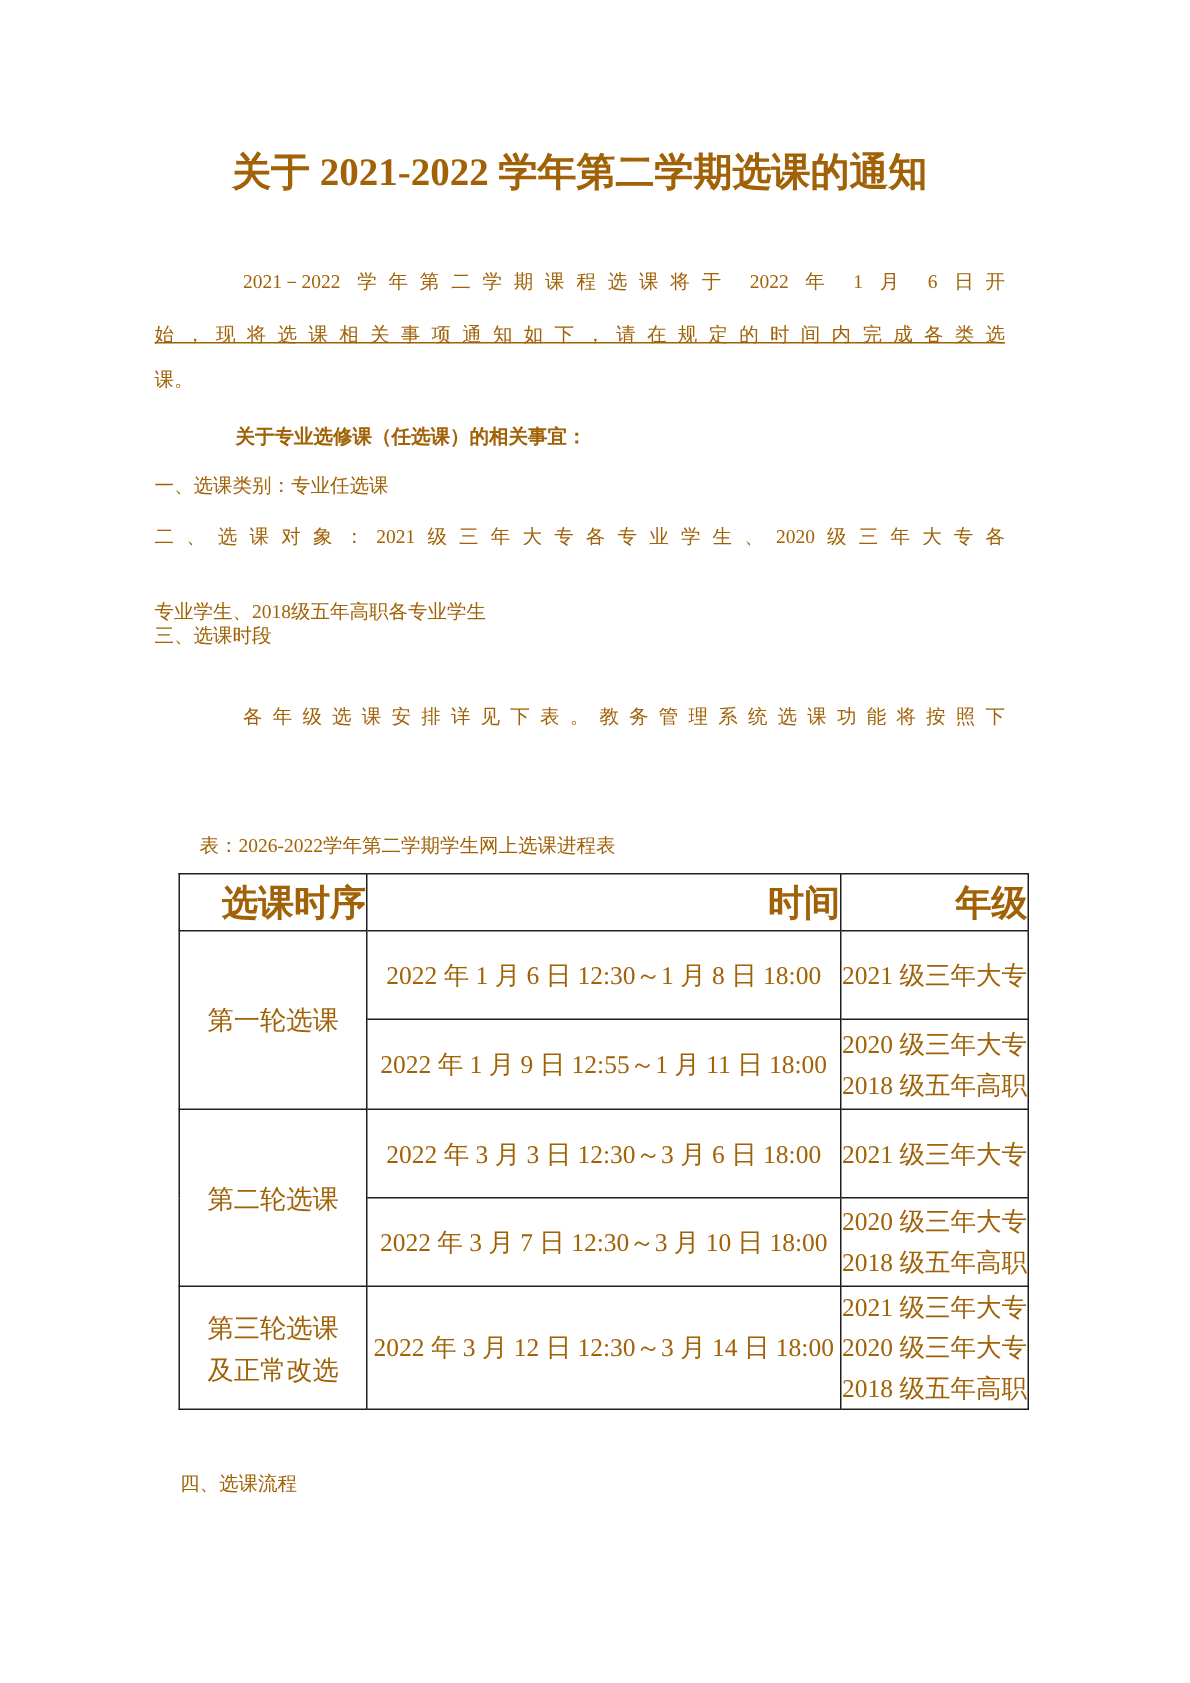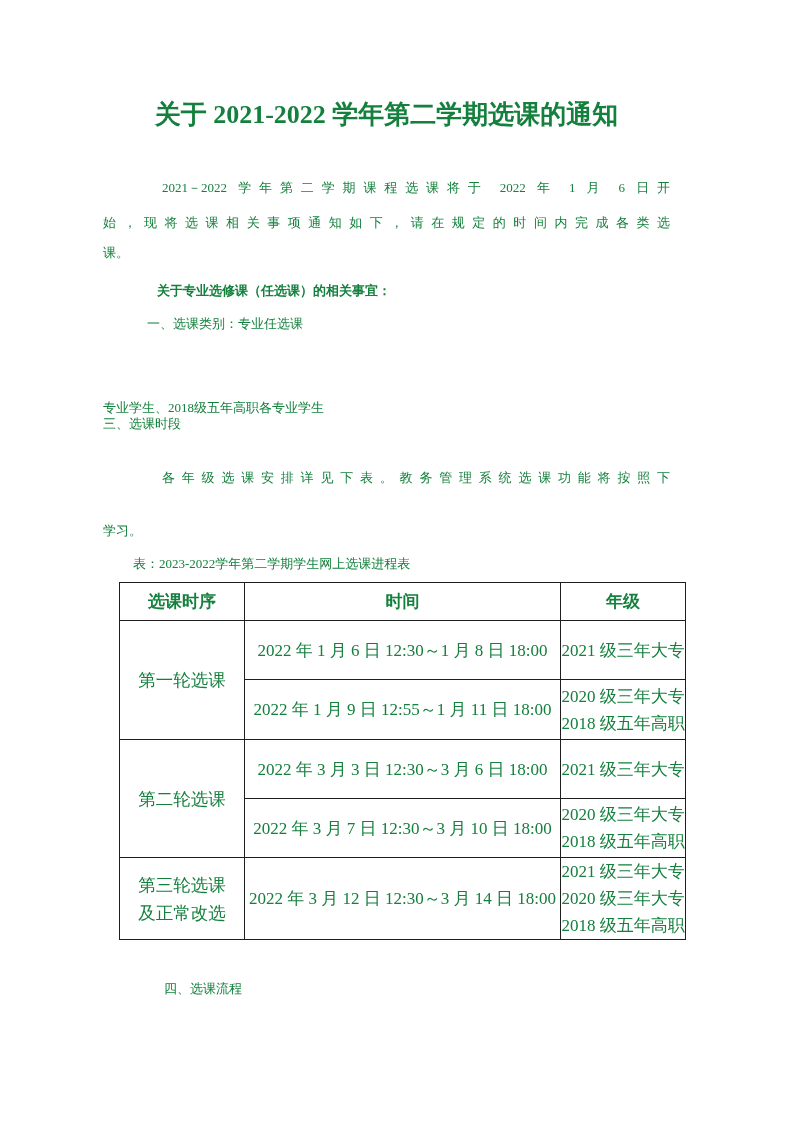--- a/index.html
+++ b/index.html
@@ -1,20 +1,20 @@
 <!DOCTYPE html>
 <html><head>
 <meta charset="utf-8">
 <style>
   html,body { margin:0; padding:0; background:#ffffff; }
   .page {
     position:relative;
     width:793px; height:1122px;
     background:#ffffff;
-    color:#15803d;
+    color:#a16207;
     font-family:"Liberation Serif","DejaVu Serif",serif;
     overflow:hidden;
   }
   .tl {
     position:absolute;
     left:103px; width:567px;
     font-size:13px; line-height:35px;
     box-sizing:border-box;
     white-space:nowrap;
   }
@@ -29,72 +29,73 @@
   .bold { font-weight:bold; }
   .doc-title {
     position:absolute;
     left:103px; width:567px; top:98px;
     font-size:26px; line-height:34px;
     font-weight:bold;
     text-align:center;
     white-space:nowrap;
   }
   .caption { left:133px; width:540px; }
-  .item-process { left:120px;margin-left:44px; }
+  .item-process { left:120px; }
 
   .sched {
     position:absolute;
     left:119px; top:582px;
     border-collapse:collapse;
     table-layout:fixed;
     width:566px;
     font-size:17px;
   }
   .sched th, .sched td {
     border:1.5px solid #1e1e1e;
     padding:0;
     text-align:center;
     vertical-align:middle;
     overflow:hidden;
   }
   .sched th {
-    font-size:17px;
+    font-size:24px;
     font-weight:bold;
     height:37px;
+    text-align:right;
   }
   .phase-cell { font-size:17.5px; line-height:28px;margin-top:21px; }
   .time-cell  { text-align:left; padding-left:3px; white-space:nowrap; }
   .grade-cell { font-size:17px; line-height:27px; white-space:nowrap; }
   .h59 { height:59px; }
   .h60 { height:60px; }
   .h78 { height:78px; }
 </style>
 </head>
 <body>
 
 <div class="page">
 
   <div class="doc-title">关于 2021-2022 学年第二学期选课的通知</div>
 
   <div class="tl just indent" style="top:170px;">2021－2022 学年第二学期课程选课将于 2022 年 1 月 6 日开</div>
-  <div class="tl just" style="top:205px;">始，现将选课相关事项通知如下，请在规定的时间内完成各类选</div>
+  <div class="tl just" style="top:205px;text-decoration:underline;">始，现将选课相关事项通知如下，请在规定的时间内完成各类选</div>
   <div class="tl" style="top:235px;">课。</div>
 
   <div class="tl bold indent-sm" style="top:273px;">关于专业选修课（任选课）的相关事宜：</div>
 
-  <div class="tl" style="top:306px;margin-left:44px;">一、选课类别：专业任选课</div>
+  <div class="tl" style="top:306px;">一、选课类别：专业任选课</div>
 
+  <div class="tl just" style="top:340px;">二、选课对象：2021级三年大专各专业学生、2020级三年大专各</div>
   <div class="tl" style="top:390px;">专业学生、2018级五年高职各专业学生</div>
 
   <div class="tl" style="top:406px;">三、选课时段</div>
 
   <div class="tl just indent" style="top:460px;">各年级选课安排详见下表。教务管理系统选课功能将按照下</div>
-  <div class="tl" style="top:513px;">学习。</div>
 
-  <div class="tl caption" style="top:546px;">表：2023-2022学年第二学期学生网上选课进程表</div>
+  <div class="tl caption" style="top:546px;">表：2026-2022学年第二学期学生网上选课进程表</div>
 
   <table class="sched">
     <colgroup>
       <col style="width:125px">
       <col style="width:316px">
       <col style="width:125px">
     </colgroup>
     <tbody>
       <tr>
         <th>选课时序</th>

